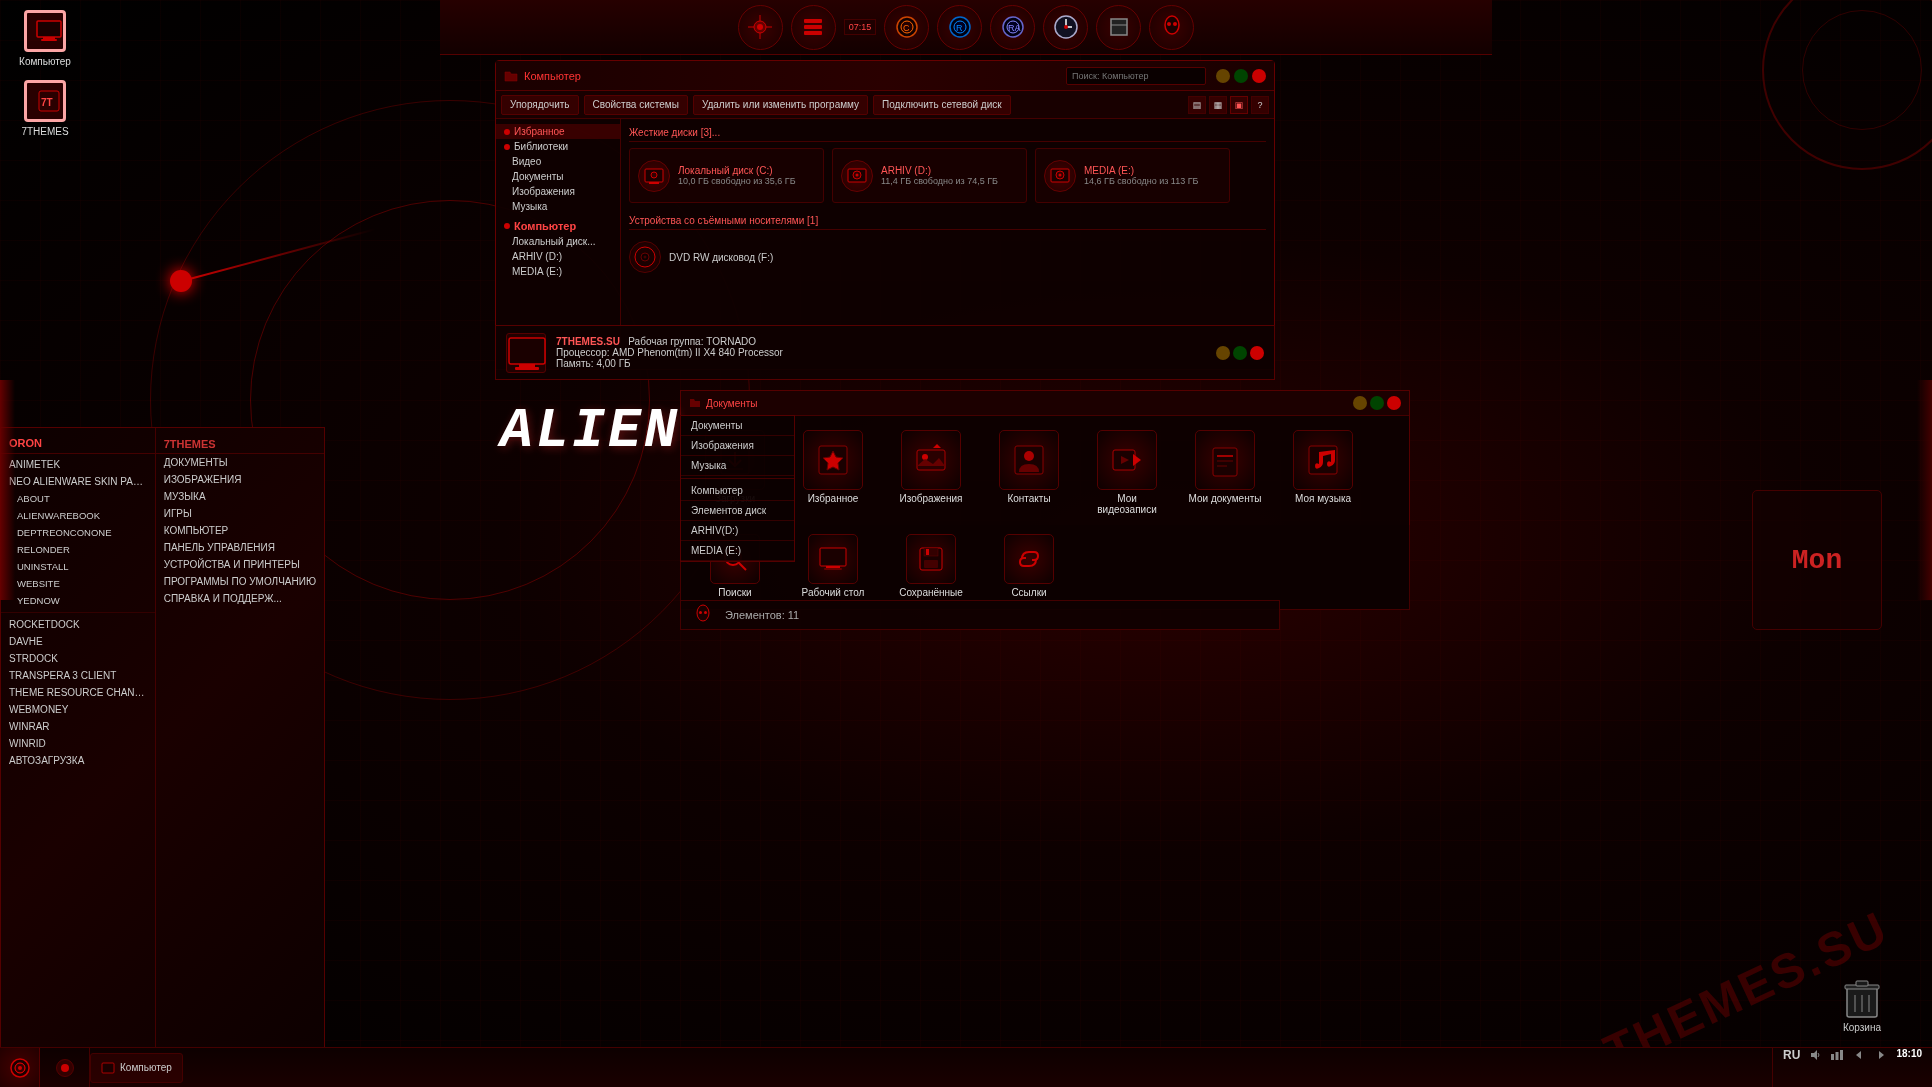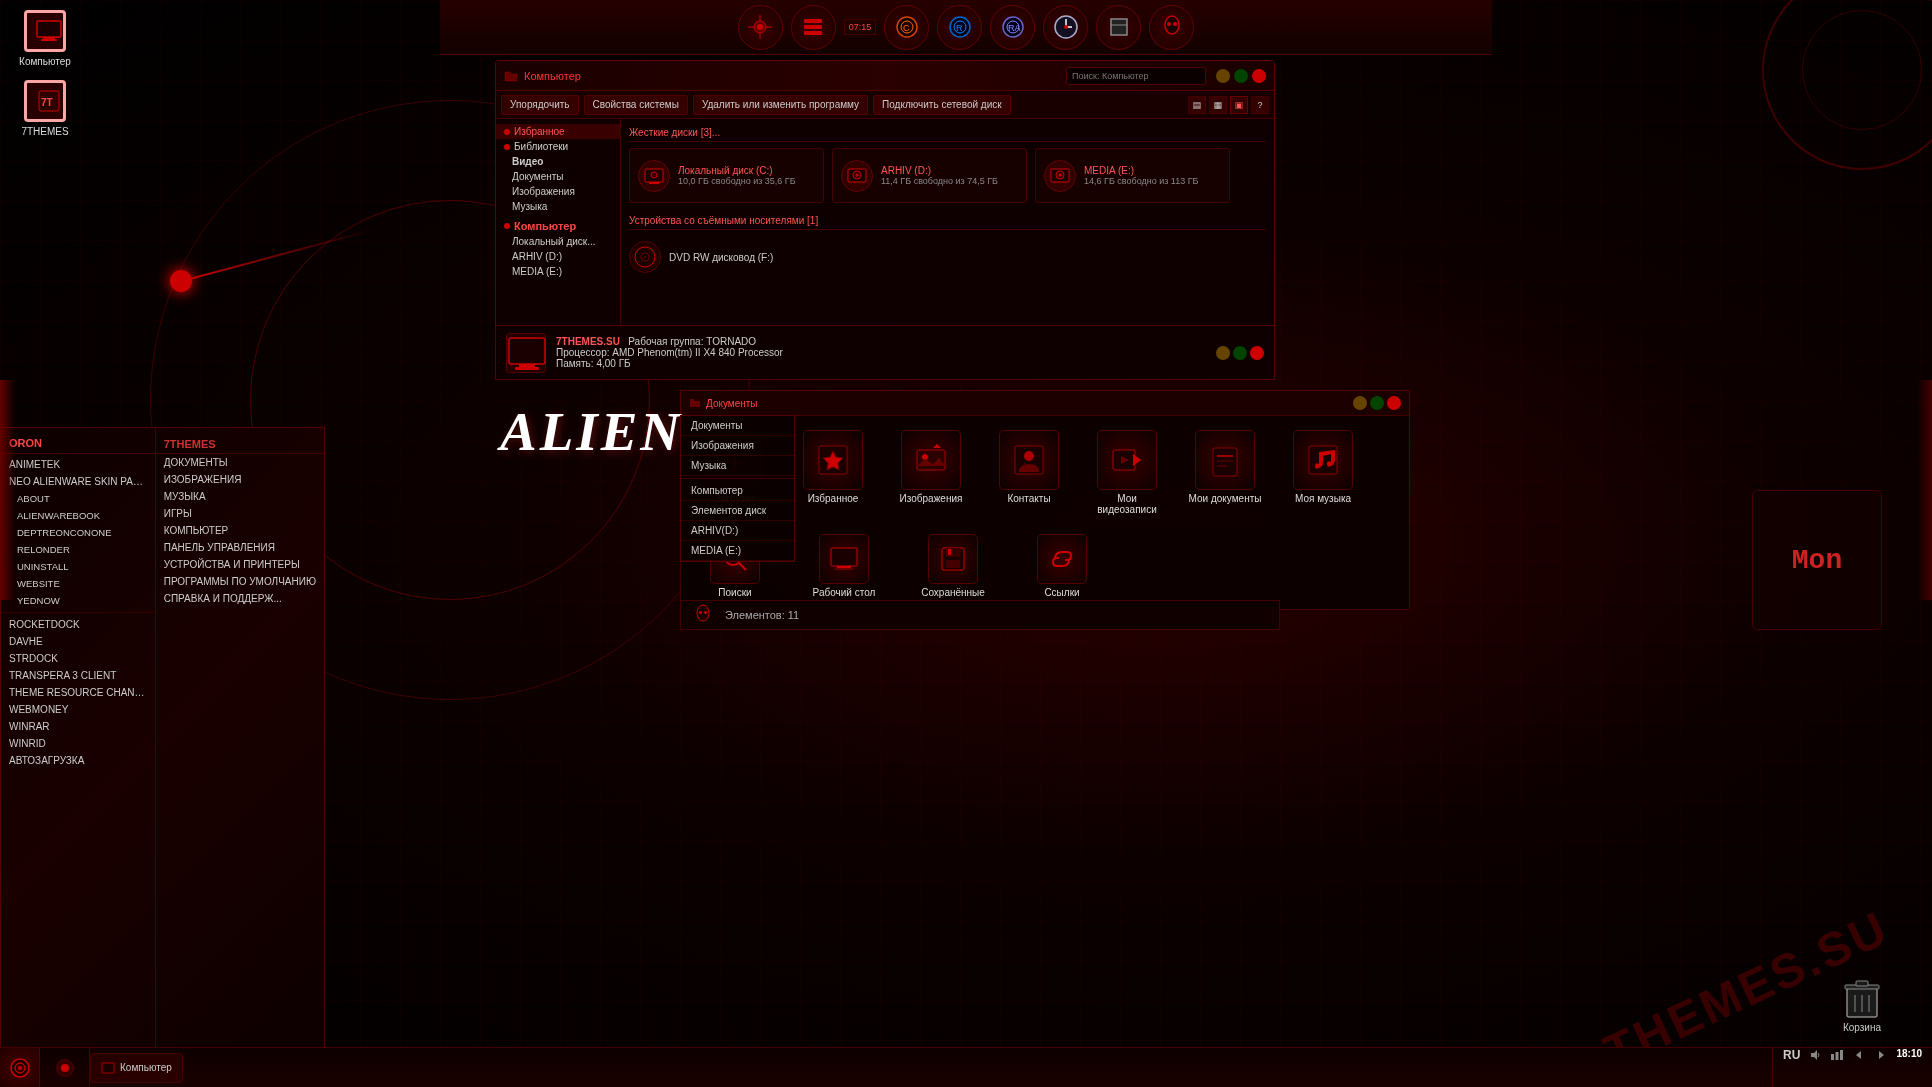--- a/index.html
+++ b/index.html
@@ -559,21 +559,21 @@
 
     .alienware-logo-text {
       position: absolute;
       top: 400px;
       left: 500px;
       font-size: 55px;
       font-weight: 900;
       color: #fff;
       letter-spacing: 3px;
       font-style: italic;
-      font-family: Liberation Serif, serif;
+      font-family: Liberation Mono, monospace;
       text-shadow: 2px 2px 10px rgba(255,50,50,0.3);
       z-index: 5;
       pointer-events: none;
     }
 
     
     .clock-widget {
       position: absolute;
       top: 490px;
       right: 50px;
@@ -739,21 +739,21 @@
   <div class="explorer-body">
     <div class="explorer-sidebar">
       <div class="sidebar-item active">
         <div class="sidebar-dot"></div>
         <span>Избранное</span>
       </div>
       <div class="sidebar-item">
         <div class="sidebar-dot"></div>
         <span>Библиотеки</span>
       </div>
-      <div class="sidebar-item" style="padding-left:16px;font-weight:bold;">
+      <div class="sidebar-item" style="padding-left:16px;">
         <span>Видео</span>
       </div>
       <div class="sidebar-item" style="padding-left:16px;">
         <span>Документы</span>
       </div>
       <div class="sidebar-item" style="padding-left:16px;">
         <span>Изображения</span>
       </div>
       <div class="sidebar-item" style="padding-left:16px;">
         <span>Музыка</span>
@@ -940,21 +940,21 @@
         <svg width="36" height="36" viewBox="0 0 36 36">
           <rect x="4" y="4" width="28" height="28" rx="2" fill="#1a0000" stroke="#880000" stroke-width="1"></rect>
           <path d="M14 10 L14 22 Q10 20 10 24 Q10 28 14 26 Q18 24 18 20 L18 14 L26 12 L26 20 Q22 18 22 22 Q22 26 26 24 Q30 22 30 18 L30 8z" fill="#cc0000"></path>
         </svg>
       </div>
       <span class="desk-icon-label">Моя музыка</span>
     </div>
   </div>
 </div>
 
-<div style="position:absolute;top:525px;left:680px;width:730px;height:85px;background:rgba(12,0,0,0.92);border:1px solid #440000;border-top:none;display:flex;flex-wrap:wrap;padding:5px 10px;gap:21px;">
+<div style="position:absolute;top:525px;left:680px;width:730px;height:85px;background:rgba(12,0,0,0.92);border:1px solid #440000;border-top:none;display:flex;flex-wrap:wrap;padding:5px 10px;gap:10px;">
 
   <div class="desk-icon-item">
     <div class="desk-icon-box" style="width:50px;height:50px;">
       <svg width="30" height="30" viewBox="0 0 30 30">
         <circle cx="13" cy="13" r="8" stroke="#cc0000" stroke-width="2" fill="#1a0000"></circle>
         <line x1="19" y1="19" x2="26" y2="26" stroke="#cc0000" stroke-width="2"></line>
       </svg>
     </div>
     <span class="desk-icon-label">Поиски</span>
   </div>

